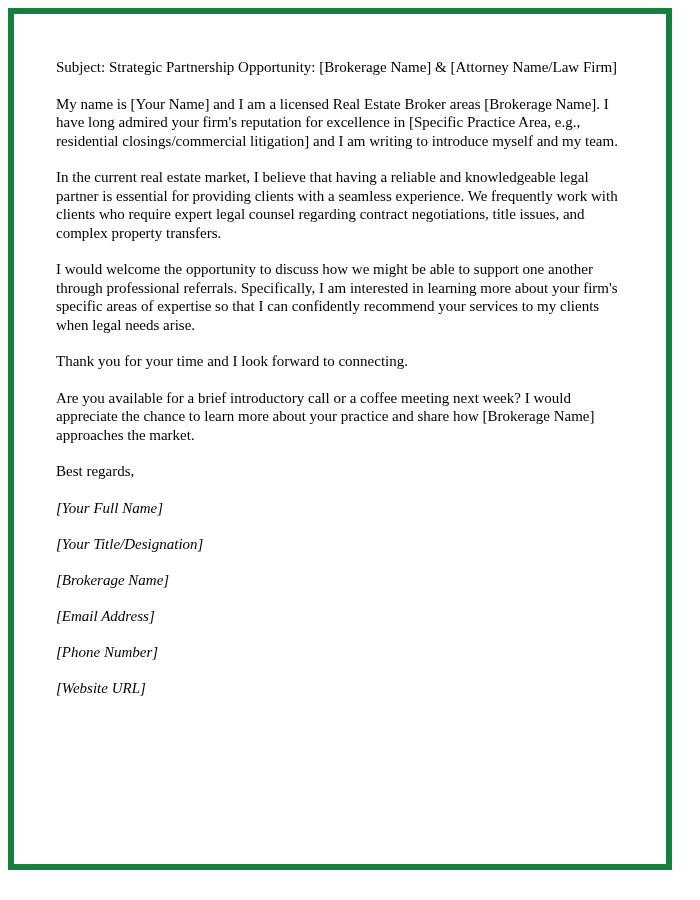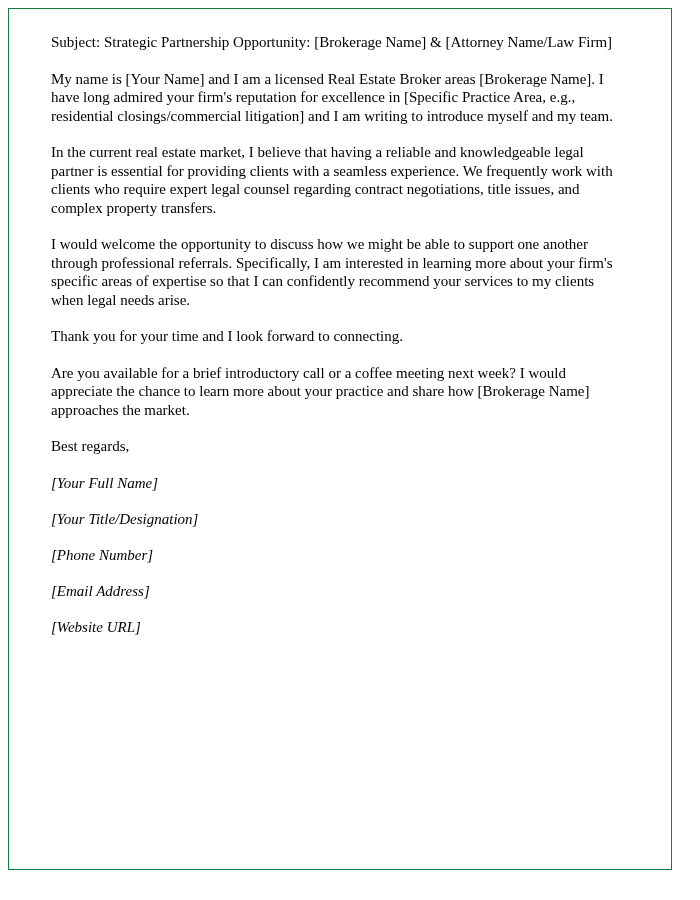--- a/index.html
+++ b/index.html
@@ -9,24 +9,24 @@
     width: 700px;
     height: 900px;
     font-family: "Liberation Serif", "DejaVu Serif", serif;
   }
   .page {
     position: absolute;
     left: 8px;
     top: 8px;
     width: 664px;
     height: 862px;
-    border: 1px solid #15803d;
+    border: 6px solid #15803d;
     box-sizing: border-box;
     background: #ffffff;
-    padding: 24px 47px 40px 42px;
+    padding: 44px 47px 40px 42px;
     color: #000000;
   }
   .letter {
     font-size: 15px;
     line-height: 18.5px;
   }
   .letter p {
     margin: 0 0 18px 0;
   }
   .sig-block {
@@ -46,18 +46,19 @@
     <p>Subject: Strategic Partnership Opportunity: [Brokerage Name] &amp; [Attorney Name/Law Firm]</p>
     <p>My name is [Your Name] and I am a licensed Real Estate Broker areas [Brokerage Name]. I have long admired your firm's reputation for excellence in [Specific Practice Area, e.g., residential closings/commercial litigation] and I am writing to introduce myself and my team.</p>
     <p>In the current real estate market, I believe that having a reliable and knowledgeable legal partner is essential for providing clients with a seamless experience. We frequently work with clients who require expert legal counsel regarding contract negotiations, title issues, and complex property transfers.</p>
     <p>I would welcome the opportunity to discuss how we might be able to support one another through professional referrals. Specifically, I am interested in learning more about your firm's specific areas of expertise so that I can confidently recommend your services to my clients when legal needs arise.</p>
     <p>Thank you for your time and I look forward to connecting.</p>
     <p>Are you available for a brief introductory call or a coffee meeting next week? I would appreciate the chance to learn more about your practice and share how [Brokerage Name] approaches the market.</p>
     <p>Best regards,</p>
     <div class="sig-block">
       <p class="sig-line">[Your Full Name]</p>
       <p class="sig-line">[Your Title/Designation]</p>
+      <p class="sig-line">[Brokerage Name]</p>
+      <p class="sig-line">[Email Address]</p>
       <p class="sig-line">[Phone Number]</p>
-      <p class="sig-line">[Email Address]</p>
       <p class="sig-line">[Website URL]</p>
     </div>
   </div>
 </div>
 
 </body></html>

